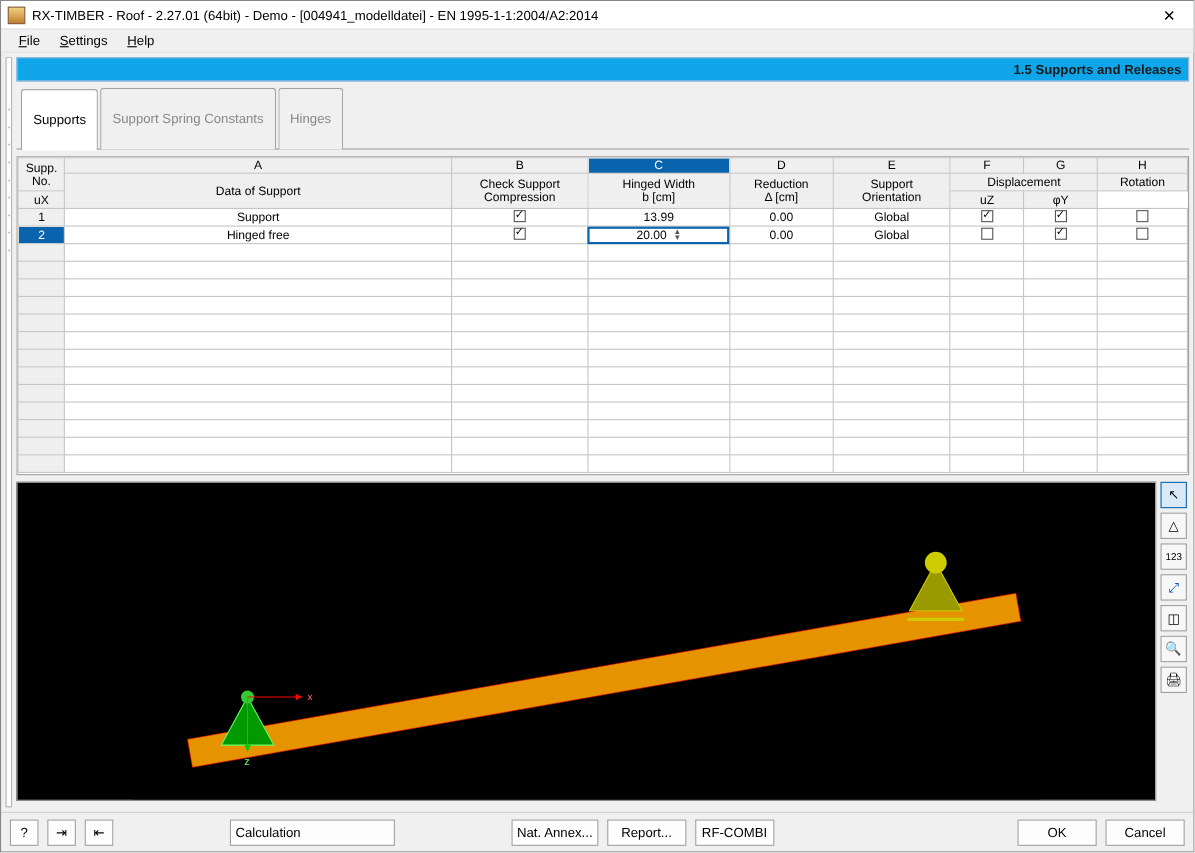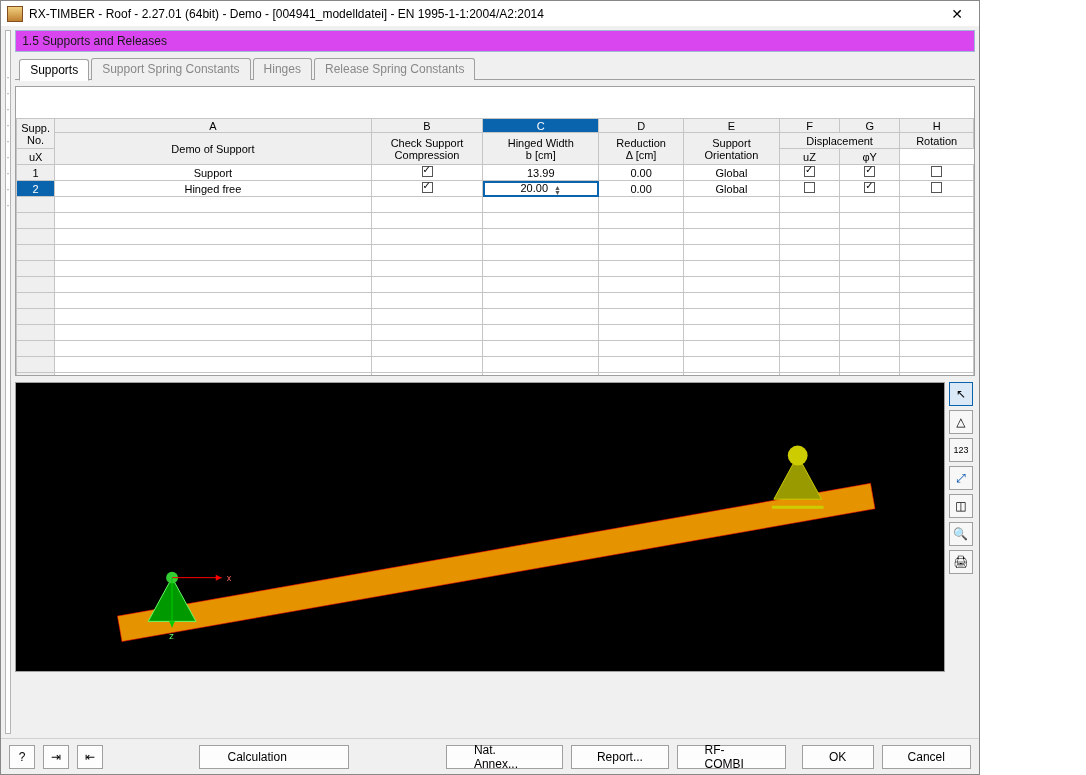--- a/index.html
+++ b/index.html
@@ -1,72 +1,77 @@
 <!DOCTYPE html>
 <html><head>
 <meta charset="utf-8">
 <style>
   * { box-sizing: border-box; }
   html, body { margin: 0; padding: 0; font-family: "Segoe UI", Tahoma, sans-serif; font-size: 12px; height: 100%; background: #fff; }
-  .window { width: 980px; height: 775px; border: 1px solid #888; display: flex; flex-direction: column; position: relative; background: #f0f0f0; }
+  .window { width: 1086px; height: 775px; border: 1px solid #888; display: flex; flex-direction: column; position: relative; background: #f0f0f0; }
   .titlebar { height: 25px; background: #fff; display: flex; align-items: center; justify-content: space-between; padding: 0 2px 0 6px; }
   .titlebar .left { display: flex; align-items: center; gap: 6px; }
   .titlebar .title { font-size: 12px; color: #000; }
   .close-x { width: 40px; height: 24px; display: flex; align-items: center; justify-content: center; font-size: 14px; }
   .menubar { height: 22px; display: flex; gap: 2px; padding: 2px 8px; border-top: 1px solid #e0e0e0; border-bottom: 1px solid #e0e0e0; background: #f0f0f0; align-items: center;}
   .menu-item { padding: 2px 8px; }
   .menu-item .u { text-decoration: underline; }
   .body { flex: 1 1 auto; display: flex; gap: 4px; padding: 4px; }
   .tree-panel { width: 176px; border: 1px solid #b5b5b5; background: #fff; padding: 4px 2px; overflow: auto; }
   .tree-root { font-weight: normal; padding: 2px 4px; }
   .tree-children { margin-top: 2px; }
   .tree-item { padding: 1px 2px 1px 10px; position: relative; white-space: nowrap; }
   .tree-item::before { content: "···"; color: #999; position: absolute; left: -2px; top: 1px; letter-spacing: -1px; }
   .main { flex: 1 1 auto; display: flex; flex-direction: column; gap: 6px; min-width: 0; }
-  .section-header { background: #d946ef; border: 1px solid #9fb9d6; padding: 3px 6px; font-weight: normal; color: #1a1a1a; }
+  .section-header { background: #0ea5e9; border: 1px solid #9fb9d6; padding: 3px 6px; font-weight: bold; color: #1a1a1a; text-align: right; }
   .tabstrip { display: flex; gap: 0; padding: 0 4px; position: relative; }
   .tabstrip::after { content: ""; position: absolute; left: 0; right: 0; bottom: 0; height: 1px; background: #a0a0a0; }
-  .tab { padding: 3px 10px; border: 1px solid #a0a0a0; border-bottom: none; background: #f0f0f0; color: #888; font-size: 12px; position: relative; z-index: 1; border-radius: 3px 3px 0 0; margin-right: 2px;}
+  .tab { padding: 20px 10px; border: 1px solid #a0a0a0; border-bottom: none; background: #f0f0f0; color: #888; font-size: 12px; position: relative; z-index: 1; border-radius: 3px 3px 0 0; margin-right: 2px;}
   .tab.active { background: #fff; color: #000; border-bottom: 1px solid #fff; top: 1px; }
   .grid-wrap { border: 1px solid #a0a0a0; height: 290px; background: #fff; position: relative; overflow: hidden;}
-  table.grid { border-collapse: collapse; width: 100%; table-layout: fixed; font-size: 11px; margin-top: 31px;}
+  table.grid { border-collapse: collapse; width: 100%; table-layout: fixed; font-size: 11px;}
   table.grid th, table.grid td { border: 1px solid #c5c5c5; padding: 0 4px; height: 16px; text-align: center; white-space: nowrap; overflow: hidden;}
   table.grid th { background: #efefef; font-weight: normal; }
   table.grid th.col-letter { height: 14px; }
   th.sel-cell { background: #0a64ad !important; color: #fff !important;}
   th.rownum { background: #efefef; width: 32px; }
   th.rownum.selected { background: #0a64ad; color: #fff; }
   td.left { text-align: left; padding-left: 6px;}
   td.right { text-align: right; padding-right: 6px;}
   td.editing { outline: 2px solid #0a64ad; outline-offset: -2px; background: #fff; }
   .spinner { display:inline-flex; flex-direction: column; line-height: 5px; font-size: 7px; margin-left: 3px; vertical-align: middle; color:#555;}
   .chk { display: inline-block; width: 11px; height: 11px; border: 1px solid #555; position: relative; background: #fff;}
   .chk.checked::after { content: "✓"; position: absolute; font-size: 10px; top: -3px; left: 0px; color: #000; }
   .preview-row { display: flex; gap: 4px; }
   .preview { flex: 1 1 auto; height: 290px; background: #000; border: 1px solid #a0a0a0; position: relative; overflow: hidden;}
   .preview-tools { width: 26px; display: flex; flex-direction: column; gap: 4px; }
   .tool-btn { width: 24px; height: 24px; border: 1px solid #a0a0a0; background: #f7f7f7; display: flex; align-items: center; justify-content: center; font-size: 12px;}
   .footer { height: 36px; display: flex; align-items: center; padding: 0 8px; gap: 8px; border-top: 1px solid #d0d0d0; }
-  .btn { height: 24px; border: 1px solid #a0a0a0; background: #fdfdfd; padding: 0 27px; display: inline-flex; align-items: center; justify-content: center; min-width: 72px;}
+  .btn { height: 24px; border: 1px solid #a0a0a0; background: #fdfdfd; padding: 0 4px; display: inline-flex; align-items: center; justify-content: center; min-width: 72px;}
   .btn.icon { min-width: 26px; width: 26px; padding: 0; }
   .spacer { flex: 1 1 auto; }
   .app-icon { width: 16px; height: 16px; background: linear-gradient(#f0d080,#c08030); border: 1px solid #805020;}
 </style>
 </head>
 <body>
 
 <div class="window">
   <div class="titlebar">
     <div class="left">
       <span class="app-icon"></span>
       <span class="title">RX-TIMBER - Roof - 2.27.01 (64bit) -  Demo - [004941_modelldatei] - EN 1995-1-1:2004/A2:2014</span>
     </div>
     <div class="close-x">✕</div>
   </div>
 
+  <div class="menubar">
+    <span class="menu-item"><span class="u">F</span>ile</span>
+    <span class="menu-item"><span class="u">S</span>ettings</span>
+    <span class="menu-item"><span class="u">H</span>elp</span>
+  </div>
 
   <div class="body">
     <div class="tree-panel">
       <div class="tree-root">Input Data</div>
       <div class="tree-children">
         <div class="tree-item">General Data</div>
         <div class="tree-item">Geometry</div>
         <div class="tree-item">Cross-sections</div>
         <div class="tree-item">Components</div>
         <div class="tree-item">Supports and Releases</div>
@@ -77,21 +82,20 @@
       </div>
     </div>
 
     <div class="main">
       <div class="section-header">1.5 Supports and Releases</div>
 
       <div class="tabstrip">
         <div class="tab active">Supports</div>
         <div class="tab">Support Spring Constants</div>
         <div class="tab">Hinges</div>
-        <div class="tab">Release Spring Constants</div>
       </div>
 
       <div class="grid-wrap">
         <table class="grid">
           <colgroup>
             <col style="width:34px">
             <col style="width:284px">
             <col style="width:100px">
             <col style="width:104px">
             <col style="width:76px">
@@ -107,21 +111,21 @@
               <th class="col-letter">A</th>
               <th class="col-letter">B</th>
               <th class="col-letter sel-cell">C</th>
               <th class="col-letter">D</th>
               <th class="col-letter">E</th>
               <th class="col-letter">F</th>
               <th class="col-letter">G</th>
               <th class="col-letter">H</th>
             </tr>
             <tr>
-              <th rowspan="2">Demo of Support</th>
+              <th rowspan="2">Data of Support</th>
               <th rowspan="2"><span style="white-space:pre-line">Check Support
 Compression</span></th>
               <th rowspan="2"><span style="white-space:pre-line">Hinged Width
 b [cm]</span></th>
               <th rowspan="2"><span style="white-space:pre-line">Reduction
 Δ [cm]</span></th>
               <th rowspan="2"><span style="white-space:pre-line">Support
 Orientation</span></th>
               <th colspan="2">Displacement</th>
               <th>Rotation</th>

